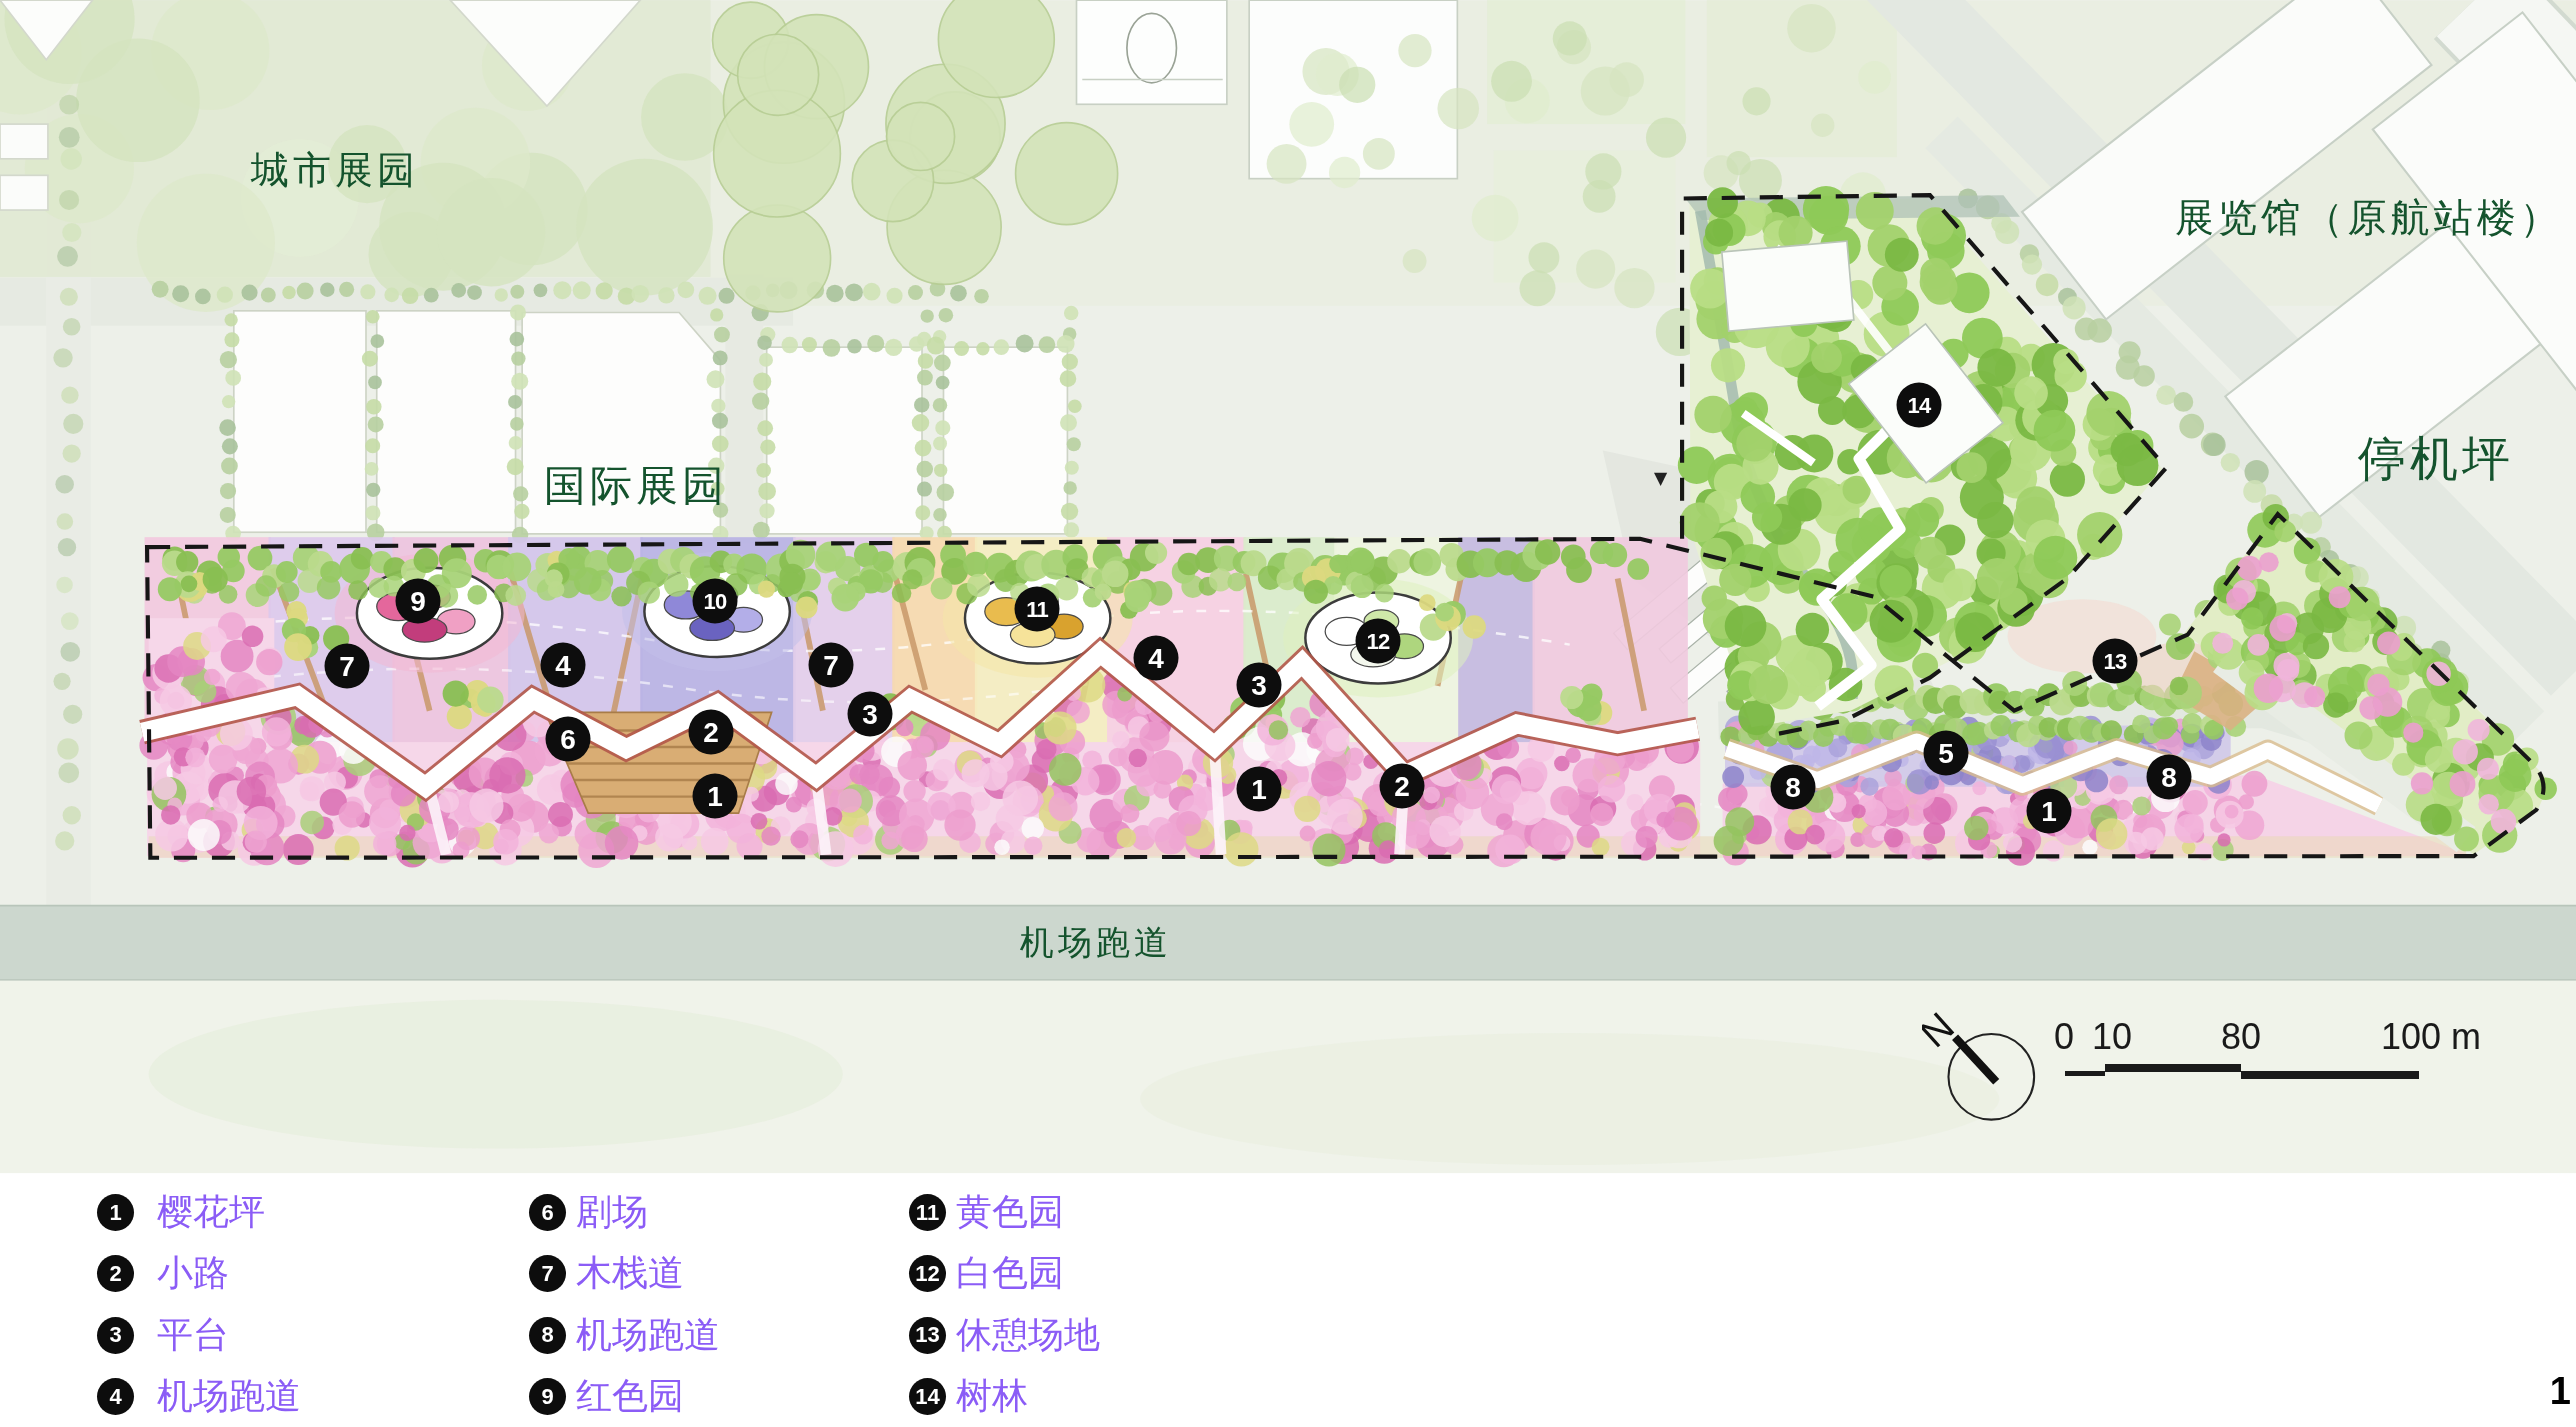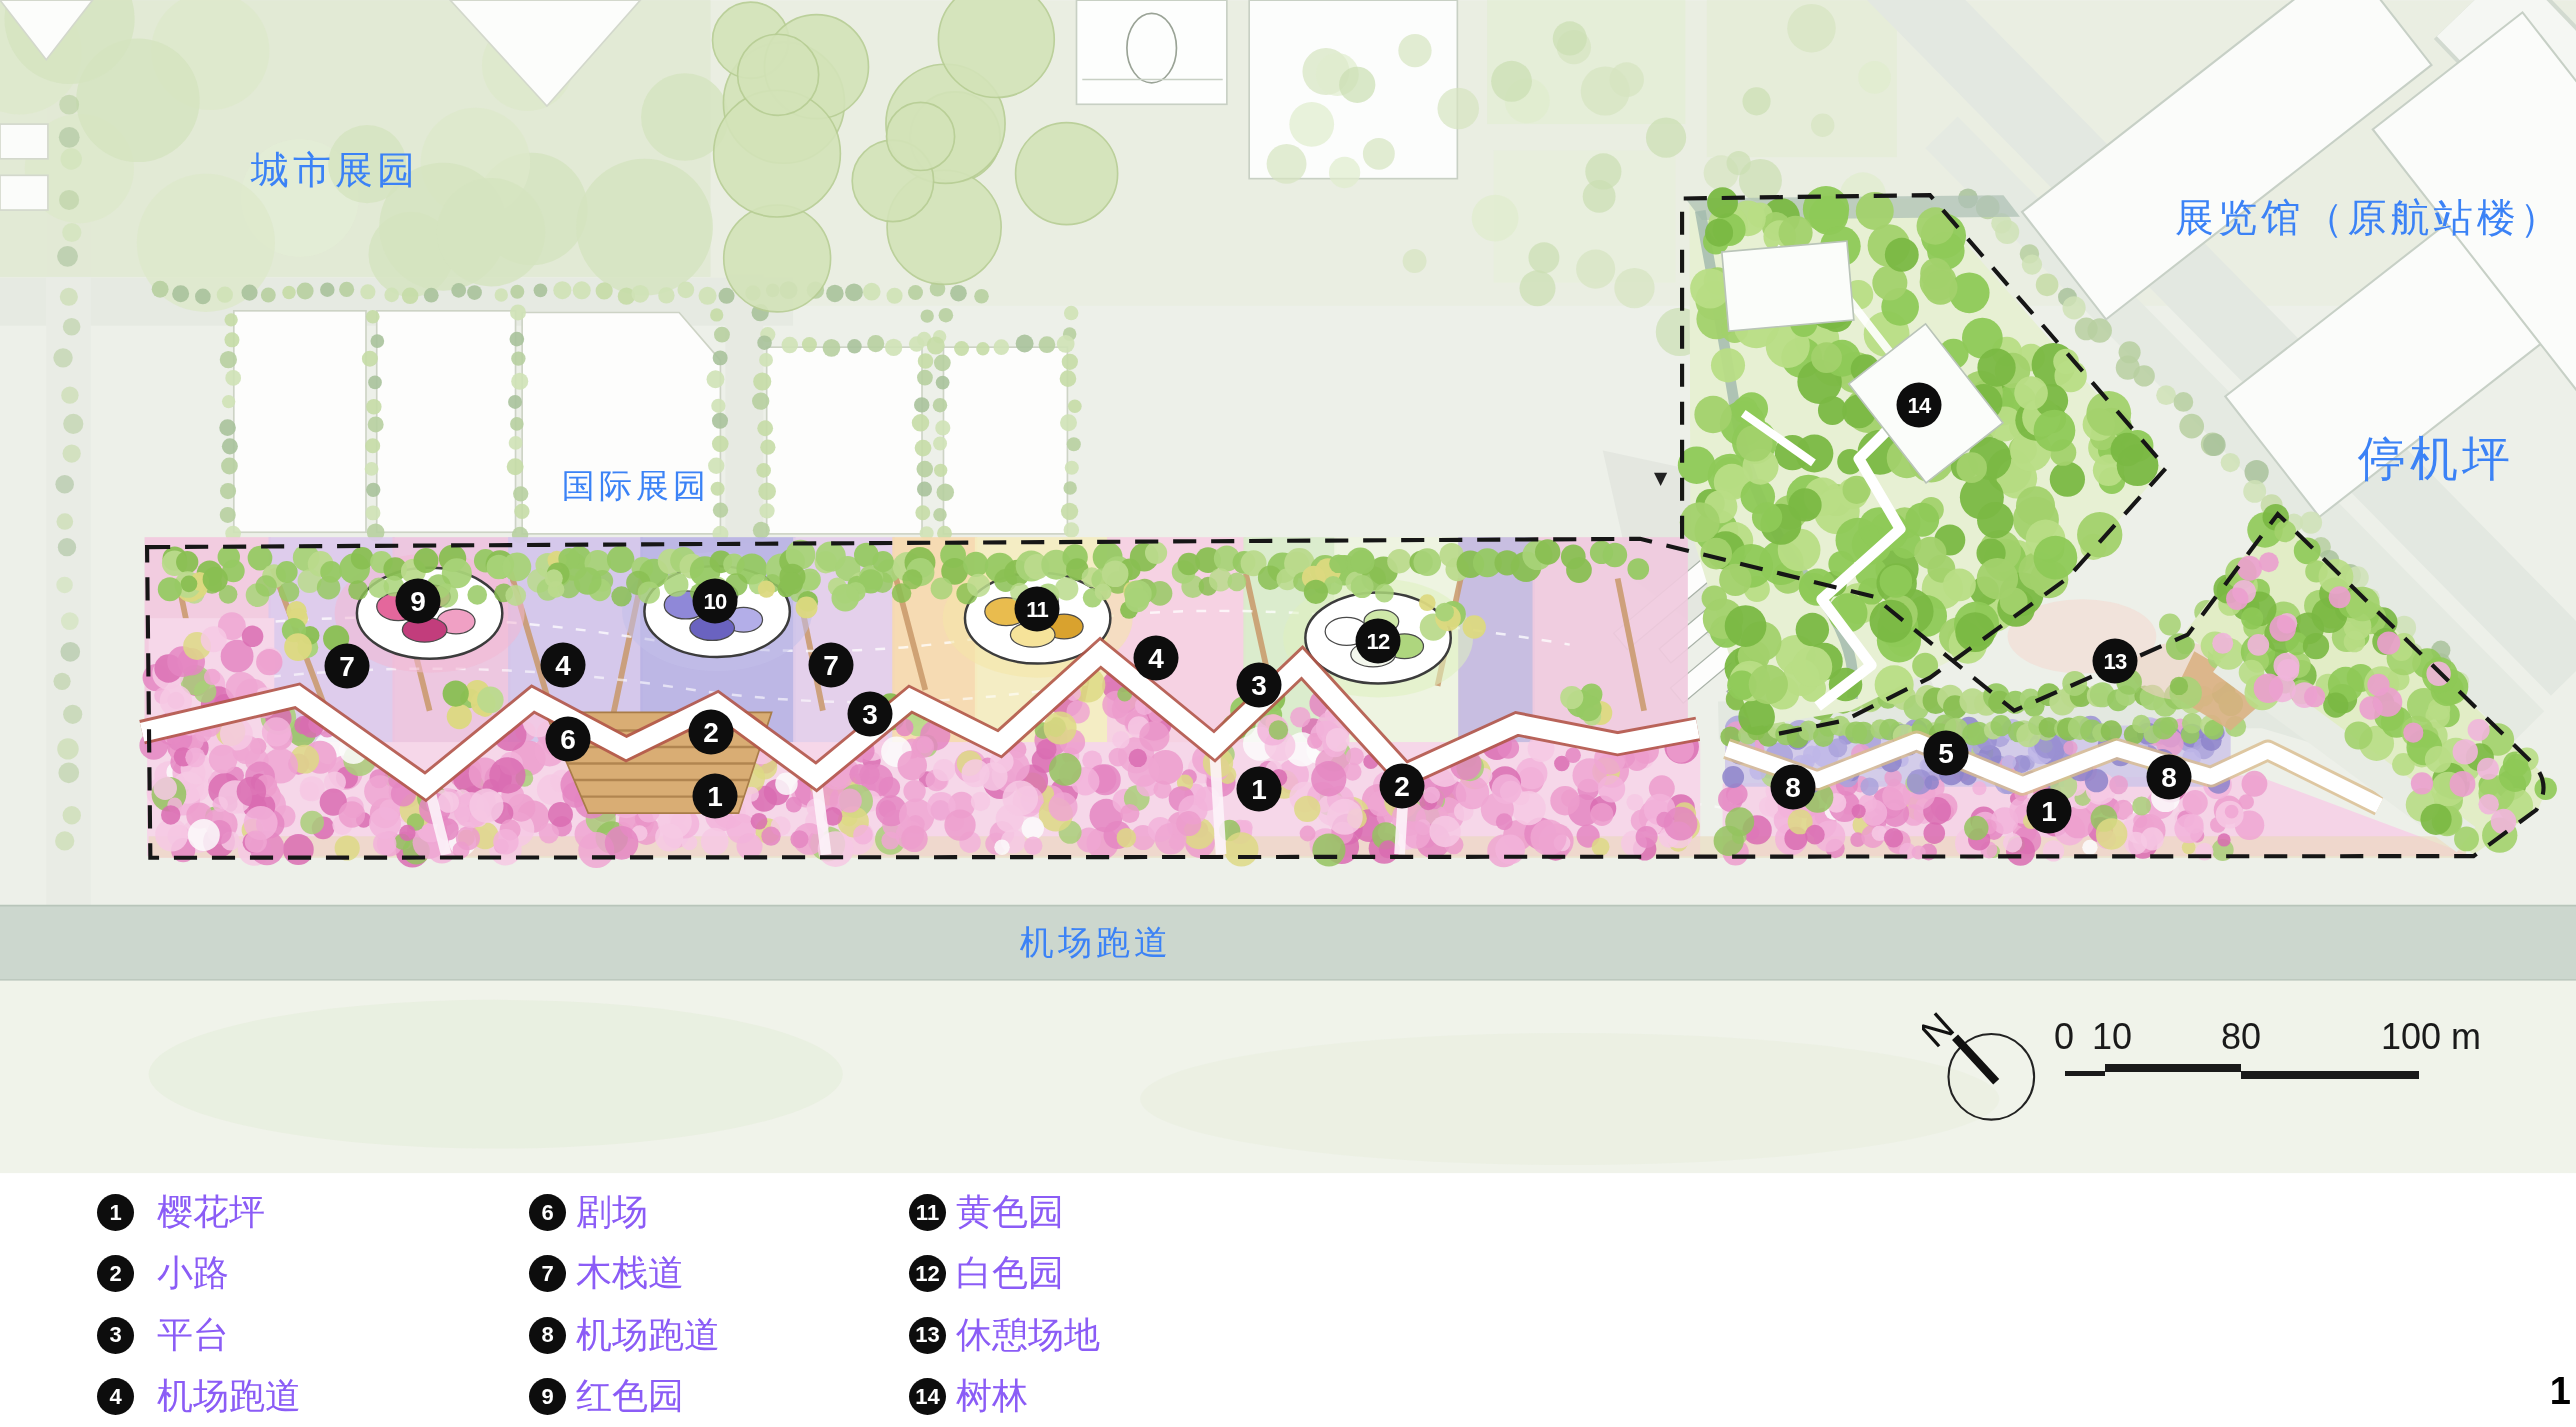--- a/index.html
+++ b/index.html
@@ -1,19 +1,19 @@
 <!DOCTYPE html>
 <html style="font-size:13.2px"><head>
 <meta charset="utf-8">
 <style>
   html,body{margin:0;padding:0;background:#fff}
   body{width:2576px;height:1428px;font-family:"Liberation Sans",sans-serif}
   .stage{position:relative;width:2576px;height:1428px;overflow:hidden;background:#fff}
   #plan{position:absolute;left:0;top:0}
-  .area-label{position:absolute;transform:translate(-50%,-50%);color:#3b82f6;letter-spacing:4.1px;
+  .area-label{position:absolute;transform:translate(-50%,-50%);color:#14532d;letter-spacing:4.1px;
     white-space:nowrap;font-weight:400}
   .marker{position:absolute;width:45px;height:45px;transform:translate(-50%,-50%);
     background:#0d0d0d;border-radius:50%;color:#fff;display:flex;align-items:center;
     justify-content:center;font-size:28px;font-weight:700;line-height:1}
   .marker.wide{font-size:22px;letter-spacing:-0.8px}
   .legend{position:absolute;left:0;top:1188px;width:2576px;height:240px}
   .legend-col{position:absolute;top:0;display:flex;flex-direction:column;gap:12.4px}
   .legend-col:nth-of-type(1){left:97px}
   .legend-col:nth-of-type(2){left:529px}
   .legend-col:nth-of-type(3){left:909px}
@@ -2089,21 +2089,21 @@
     <g>
       <path d="M178,662 L1985,652 L2268,722 L2438,860 L2648,768 L2757,622 L3064,922
                Q3090,948 3070,980 L2994,1036 L182,1038 Z" fill="none" stroke="#161616" stroke-width="5" stroke-dasharray="28 18"></path>
       <path d="M2036,652 L2036,240 L2336,236 L2622,566 L2502,700 L2336,820 L2232,872 L2142,890" fill="none" stroke="#161616" stroke-width="5" stroke-dasharray="28 18"></path>
     </g>
     <g id="g-misc-trees"></g>
   </svg>
 
   <div id="labels-layer">
       <div class="area-label" style="left: 335px; top: 170px; font-size: 38px;">城市展园</div>
-      <div class="area-label" style="left: 636px; top: 486px; font-size: 33px; text-align: right;">国际展园</div>
+      <div class="area-label" style="left: 636px; top: 486px; font-size: 42px; text-align: right;">国际展园</div>
       <div class="area-label" style="left: 2369px; top: 218px; font-size: 39px;">展览馆（原航站楼）</div>
       <div class="area-label" style="left: 2436px; top: 459px; font-size: 48px;">停机坪</div>
       <div class="area-label" style="left: 1096px; top: 943px; font-size: 34px;">机场跑道</div>
     </div>
 
   <div id="markers-layer">
       <div class="marker" style="left: 418px; top: 601px;">9</div>
       <div class="marker" style="left: 347px; top: 666px;">7</div>
       <div class="marker" style="left: 563px; top: 665px;">4</div>
       <div class="marker" style="left: 568px; top: 739px;">6</div>

